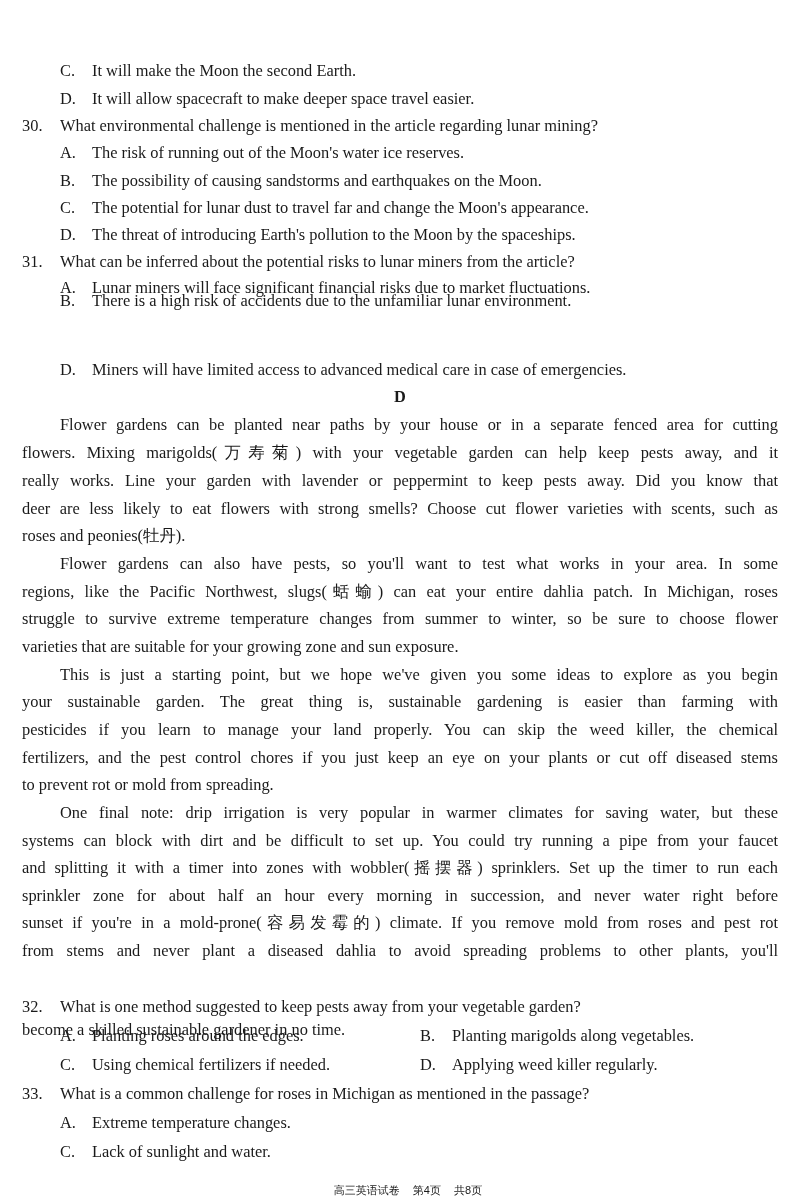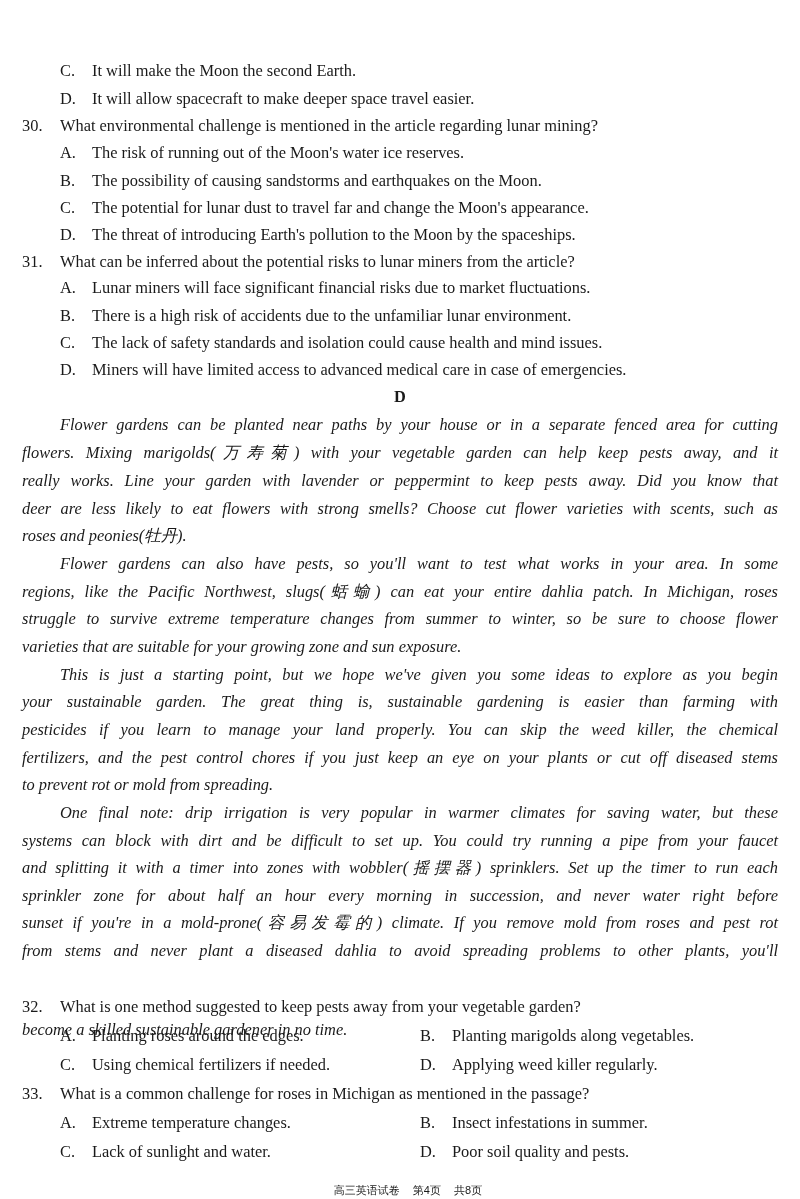--- a/index.html
+++ b/index.html
@@ -8,21 +8,21 @@
     font-family: "Liberation Serif", "DejaVu Serif", serif;
     color: #1a1a1a;
     font-size: 16.4px;
   }
   .page { position: absolute; left: 0; top: 0; width: 800px; height: 1199px; margin-top: 20px; }
   .line { position: absolute; white-space: nowrap; line-height: 20px; }
   .opt { left: 60px; }
   .opt .letter { display: inline-block; width: 32px; }
   .q { left: 22px; }
   .q .num { display: inline-block; width: 38px; }
-  .para-line { left: 22px; width: 756px; text-align: justify; text-align-last: justify; font-style: italic; }
+  .para-line { left: 22px; width: 756px; text-align: justify; text-align-last: justify; }
   .para-line.first { left: 60px; width: 718px; }
   .para-line.last { text-align-last: left; }
   .section { left: 0; width: 800px; text-align: center; font-weight: bold; }
   .col2 { left: 420px; }
   .footer { left: 8px; width: 800px; text-align: center; font-size: 11px; font-family: Liberation Sans, sans-serif; word-spacing: 10px; }
 </style>
 </head>
 <body>
 
 <div class="page">
@@ -49,25 +49,22 @@
   <div class="line opt" style="top:205px">
     <span class="letter">D.</span><span>The threat of introducing Earth's pollution to the Moon by the spaceships.</span>
   </div>
 
   <div class="line q" style="top:232px">
     <span class="num">31.</span><span>What can be inferred about the potential risks to lunar miners from the article?</span>
   </div>
   <div class="line opt" style="top:258px">
     <span class="letter">A.</span><span>Lunar miners will face significant financial risks due to market fluctuations.</span>
   </div>
-  <div class="line opt" style="top:286px">
+  <div class="line opt" style="top:271px">
     <span class="letter">B.</span><span>There is a high risk of accidents due to the unfamiliar lunar environment.</span>
-  </div>
-  <div class="line opt" style="top:313px">
-    <span class="letter">C.</span><span>The lack of safety standards and isolation could cause health and mind issues.</span>
   </div>
   <div class="line opt" style="top:340px">
     <span class="letter">D.</span><span>Miners will have limited access to advanced medical care in case of emergencies.</span>
   </div>
 
   <div class="line section" style="top:367px">D</div>
 
   <div class="line para-line first" style="top:395px">Flower gardens can be planted near paths by your house or in a separate fenced area for cutting</div>
   <div class="line para-line" style="top:423px">flowers. Mixing marigolds(万寿菊) with your vegetable garden can help keep pests away, and it</div>
   <div class="line para-line" style="top:479px">deer are less likely to eat flowers with strong smells? Choose cut flower varieties with scents, such as</div>
@@ -108,24 +105,18 @@
   <div class="line opt col2" style="top:1035px">
     <span class="letter">D.</span><span>Applying weed killer regularly.</span>
   </div>
 
   <div class="line q" style="top:1064px">
     <span class="num">33.</span><span>What is a common challenge for roses in Michigan as mentioned in the passage?</span>
   </div>
   <div class="line opt" style="top:1093px">
     <span class="letter">A.</span><span>Extreme temperature changes.</span>
   </div>
-  <div class="line opt col2" style="top:1093px">
-    <span class="letter">B.</span><span>Insect infestations in summer.</span>
-  </div>
   <div class="line opt" style="top:1122px">
     <span class="letter">C.</span><span>Lack of sunlight and water.</span>
-  </div>
-  <div class="line opt col2" style="top:1122px">
-    <span class="letter">D.</span><span>Poor soil quality and pests.</span>
   </div>
 
   <div class="line footer" style="top:1160px">高三英语试卷  第4页  共8页</div>
 </div>
 
 </body></html>

